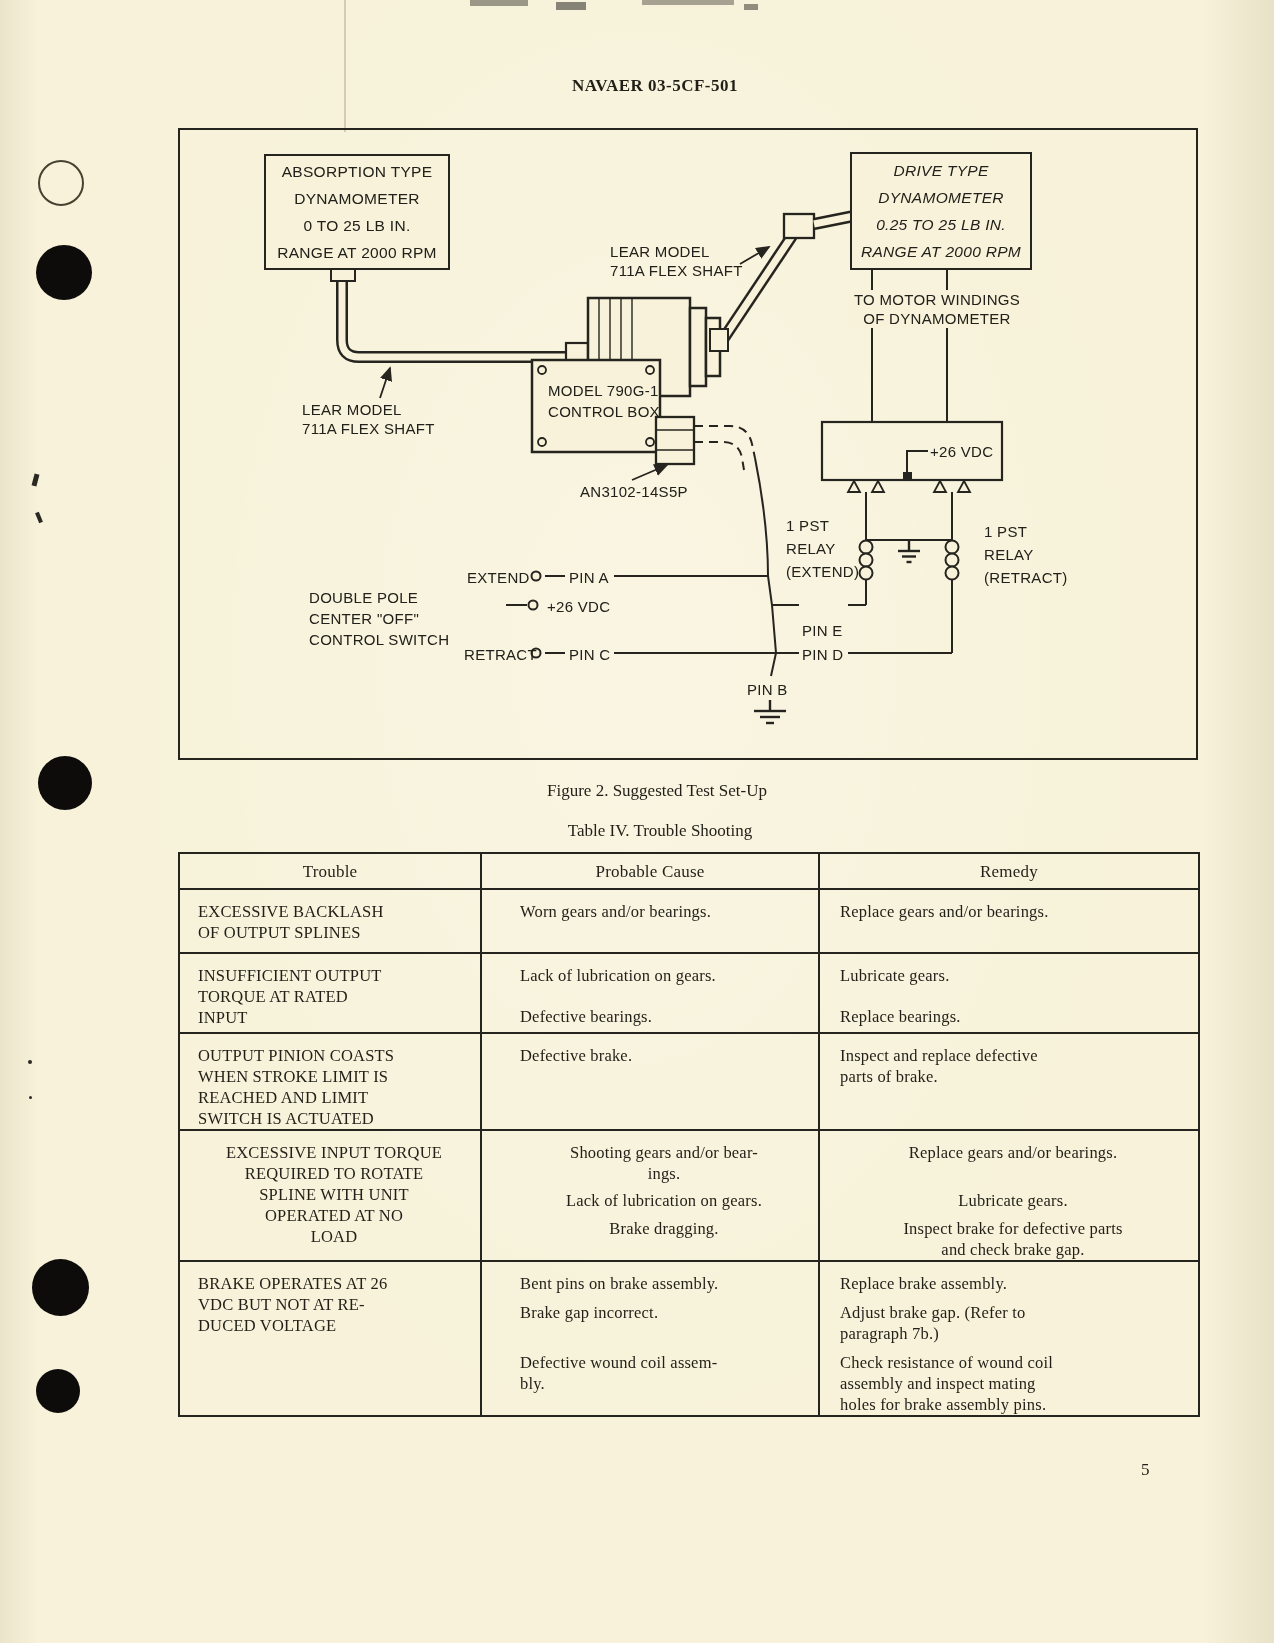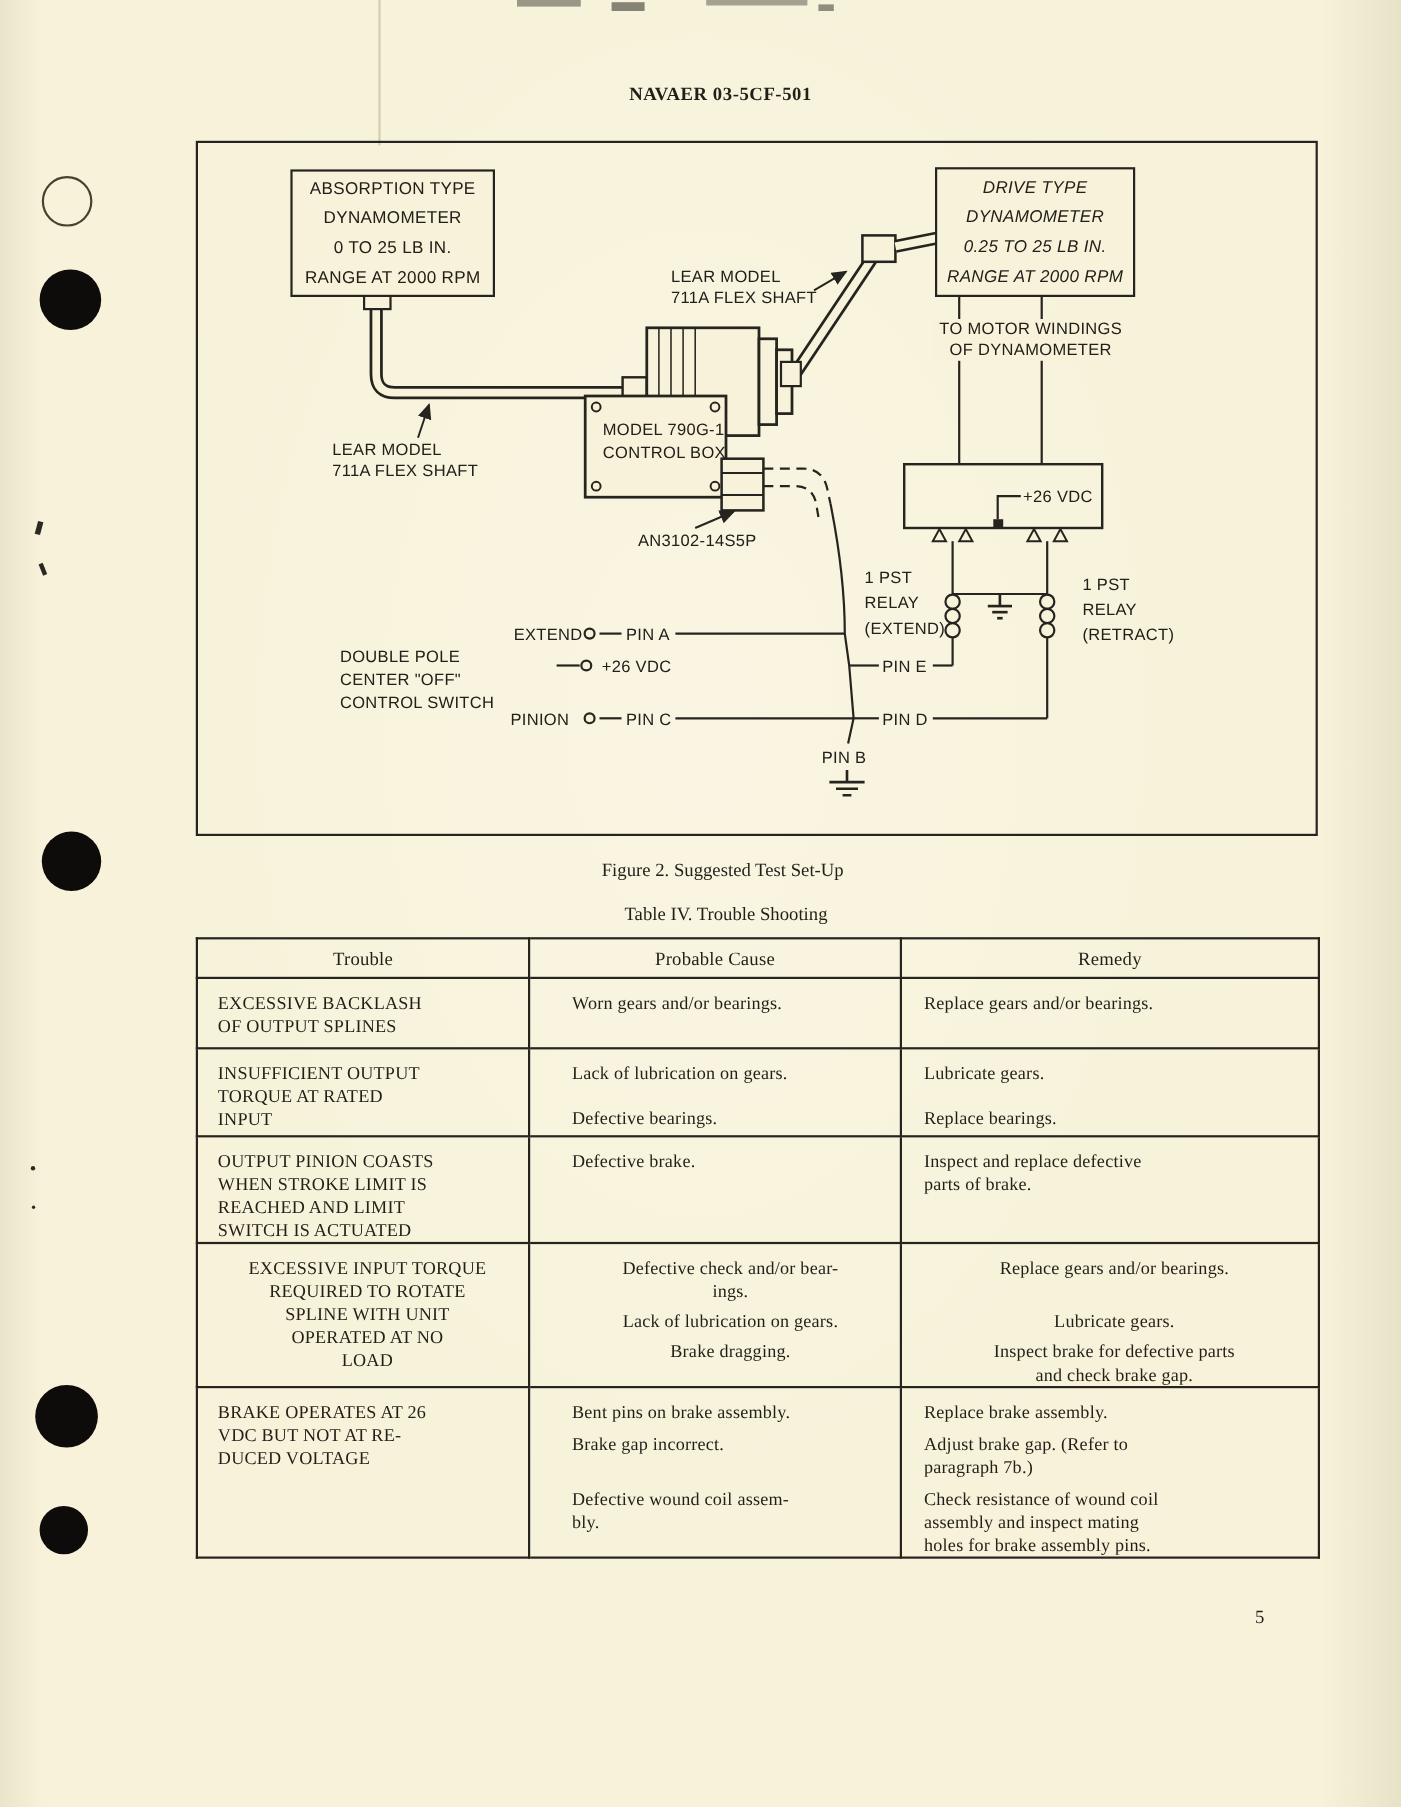--- a/index.html
+++ b/index.html
@@ -245,23 +245,23 @@
 (EXTEND)</div>
     <div class="dlabel" style="left:804px; top:390px; line-height:23px;">1 PST
 RELAY
 (RETRACT)</div>
     <div class="dlabel" style="left:129px; top:457px; line-height:21px;">DOUBLE POLE
 CENTER "OFF"
 CONTROL SWITCH</div>
     <div class="dlabel" style="left:287px; top:438px;">EXTEND</div>
     <div class="dlabel" style="left:389px; top:438px;">PIN A</div>
     <div class="dlabel" style="left:367px; top:467px;">+26 VDC</div>
-    <div class="dlabel" style="left:284px; top:515px;">PINION</div>
+    <div class="dlabel" style="left:284px; top:515px;">RETRACT</div>
     <div class="dlabel" style="left:389px; top:515px;">PIN C</div>
-    <div class="dlabel" style="left:622px; top:467px;">PIN E</div>
+    <div class="dlabel" style="left:622px; top:491px;">PIN E</div>
     <div class="dlabel" style="left:622px; top:515px;">PIN D</div>
     <div class="dlabel" style="left:567px; top:550px;">PIN B</div>
   </div>
 
   <div class="fig-caption">Figure 2.  Suggested Test Set-Up</div>
   <div class="tbl-caption">Table IV.  Trouble Shooting</div>
 
   <table class="ttable">
     <colgroup>
       <col style="width:302px">
@@ -312,21 +312,21 @@
 parts of brake.</p>
         </td>
       </tr>
       <tr style="height:130px;text-align:center;">
         <td class="c-trouble ml">EXCESSIVE INPUT TORQUE
 REQUIRED TO ROTATE
 SPLINE WITH UNIT
 OPERATED AT NO
 LOAD</td>
         <td class="c-cause">
-          <p class="ml">Defective check and/or bear-
+          <p class="ml">Shooting gears and/or bear-
 ings.</p>
           <p class="ml mt6">Lack of lubrication on gears.</p>
           <p class="ml mt7">Brake dragging.</p>
         </td>
         <td class="c-remedy">
           <p class="ml">Replace gears and/or bearings.</p>
           <p class="ml mt27">Lubricate gears.</p>
           <p class="ml mt7">Inspect brake for defective parts
 and check brake gap.</p>
         </td>

